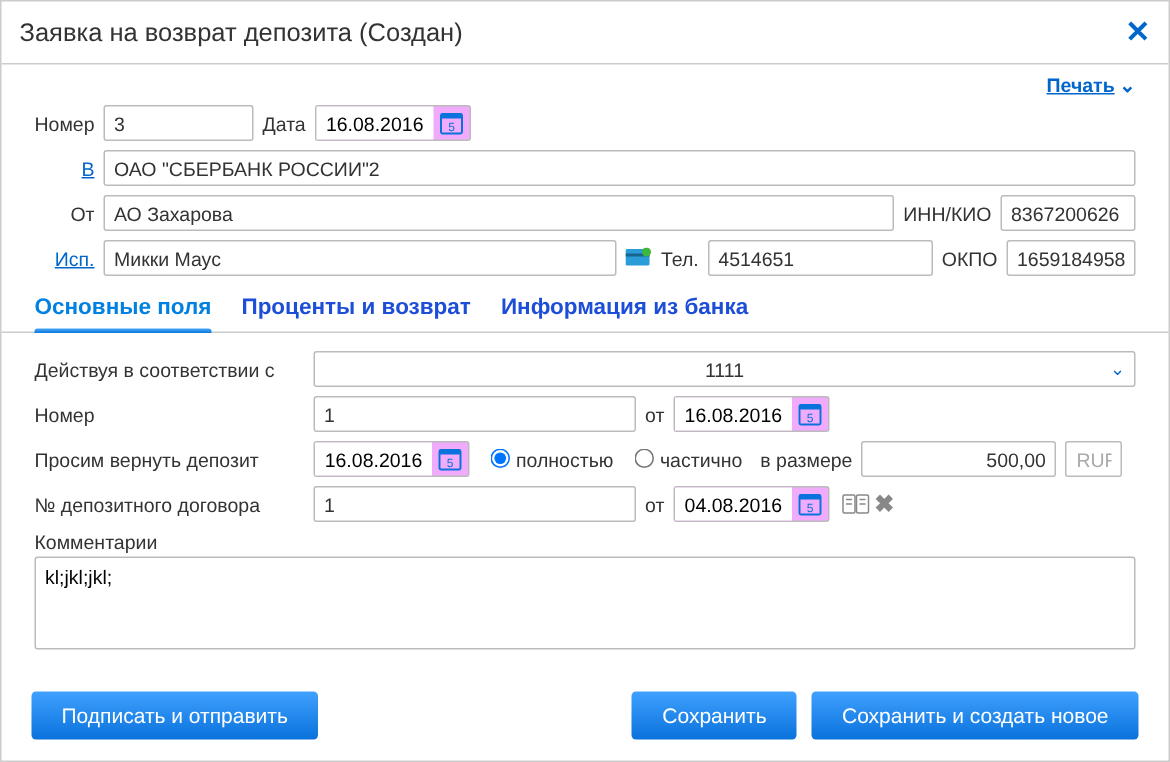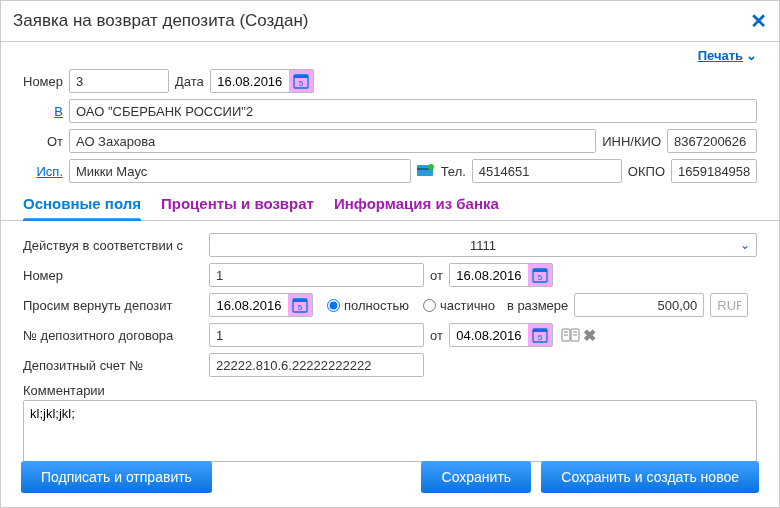--- a/index.html
+++ b/index.html
@@ -22,28 +22,28 @@
   }
   .fld.readonly { background: #f5f5f5; color: #888; }
   .num-fld { text-align: right; color: #aaa; }
   .date-wrap { position: relative; display: inline-flex; align-items: center; border: 1px solid #bbb; border-radius: 2px; height: 24px; background: #f0abfc; }
   .date-wrap input { border: none; outline: none; text-align: center; width: 78px; font-size: 13px; height: 22px; padding: 0; }
   .cal-icon { width: 18px; height: 18px; margin: 0 3px; display: inline-flex; align-items: center; justify-content: center; cursor: pointer; }
   .cal-icon svg { width: 16px; height: 16px; }
   .card-icon { width: 18px; height: 14px; display: inline-block; }
   .card-icon svg { width: 18px; height: 14px; }
   .tabs { border-bottom: 1px solid #ccc; padding: 0 22px; margin-top: 4px; display: flex; gap: 20px; font-weight: bold; }
-  .tab { padding: 6px 0 8px; font-size: 15px; color: #a21caf; cursor: pointer; position: relative; }
+  .tab { padding: 6px 0 8px; font-size: 15px; color: #1d4ed8; cursor: pointer; position: relative; }
   .tab.active { color: #0080e0; }
   .tab.active::after { content: ""; position: absolute; left: 0; right: 0; bottom: -1px; height: 3px; background: linear-gradient(180deg,#45a7ff,#1278d8); border-radius: 2px 2px 0 0; }
   .tab-content { padding: 12px 22px 0; }
   .dropdown { display: flex; align-items: center; justify-content: center; border: 1px solid #bbb; border-radius: 2px; height: 24px; position: relative; cursor: pointer; background: #fff; flex: 1; }
   .dropdown .dd-text { color: #333; }
   .dropdown .dd-caret { position: absolute; right: 6px; color: #0066cc; font-size: 12px; }
-  .radio-set { display: inline-flex; align-items: center; gap: 4px; }
+  .radio-set { display: inline-flex; align-items: flex-start; gap: 4px; }
   .radio-set input { margin: 0; }
   textarea.comments { width: 100%; height: 62px; border: 1px solid #bbb; border-radius: 2px; padding: 5px 6px; font-size: 13px; font-family: Arial, sans-serif; resize: none; }
   .action-bar { position: absolute; left: 0; right: 0; bottom: 0; padding: 12px 20px 14px; display: flex; gap: 10px; }
   .spacer { flex: 1; }
   .btn {
     background: linear-gradient(180deg, #3fa1ff 0%, #0a72dc 100%);
     color: #fff; border: none; border-radius: 3px; padding: 8px 20px;
     font-size: 14px; cursor: pointer; min-width: 110px;
   }
   .mini-icons { display: inline-flex; align-items: center; gap: 2px; margin-left: 2px; }
@@ -191,24 +191,20 @@
               <line x1="3" y1="5" x2="7" y2="5" stroke="#888"></line>
               <line x1="3" y1="8" x2="7" y2="8" stroke="#888"></line>
               <line x1="12" y1="5" x2="16" y2="5" stroke="#888"></line>
               <line x1="12" y1="8" x2="16" y2="8" stroke="#888"></line>
             </svg>
         </span>
         <span class="mini-clear">✖</span>
       </span>
     </div>
 
-    <div class="row">
-      <span class="lbl" style="width:180px">Депозитный счет №</span>
-      <input type="text" class="fld" style="width: 215px;" value="22222.810.6.22222222222">
-    </div>
 
     <div class="row" style="margin-bottom:2px">
       <span class="lbl">Комментарии</span>
     </div>
     <textarea class="comments" style="">kl;jkl;jkl;</textarea>
   </div>
 
   <div class="action-bar">
     <button class="btn">Подписать и отправить</button>
     <span class="spacer"></span>

